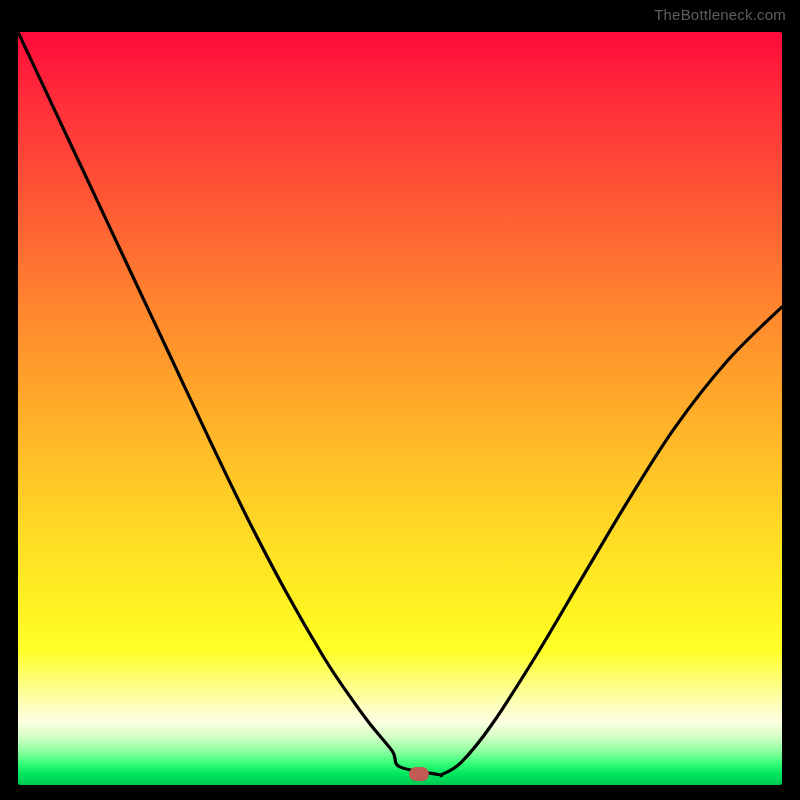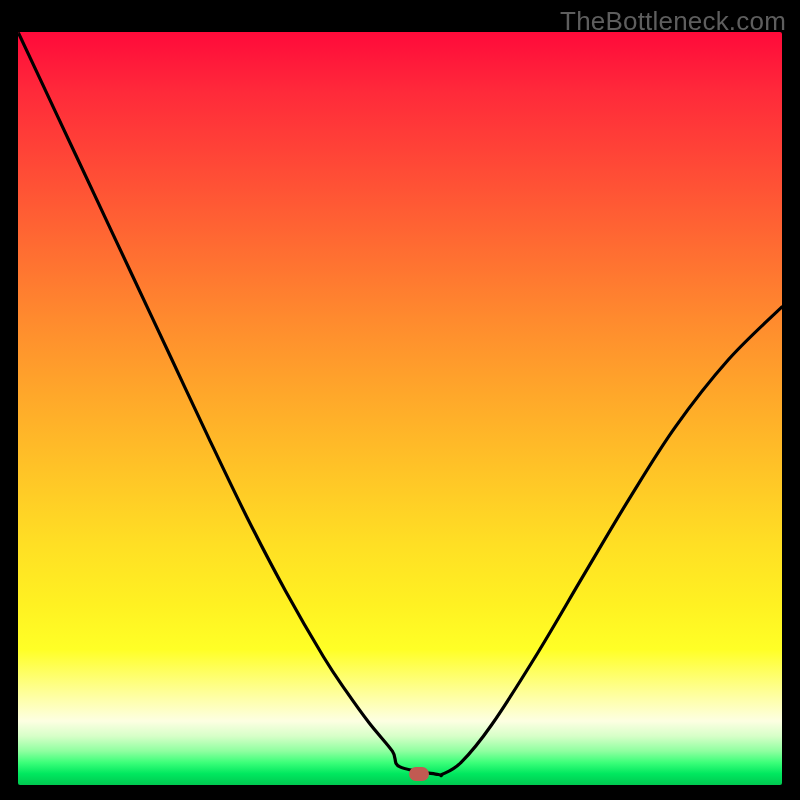--- a/index.html
+++ b/index.html
@@ -15,21 +15,21 @@
     position: relative;
     width: 800px;
     height: 800px;
     background: #000;
   }
   .watermark {
     position: absolute;
     top: 6px;
     right: 14px;
     color: #5e5e5e;
-    font-size: 26px;
+    font-size: 15px;
     font-weight: 500;
     letter-spacing: 0.2px;
     z-index: 5;
   }
   .plot {
     position: absolute;
     left: 18px;
     top: 32px;
     width: 764px;
     height: 753px;

